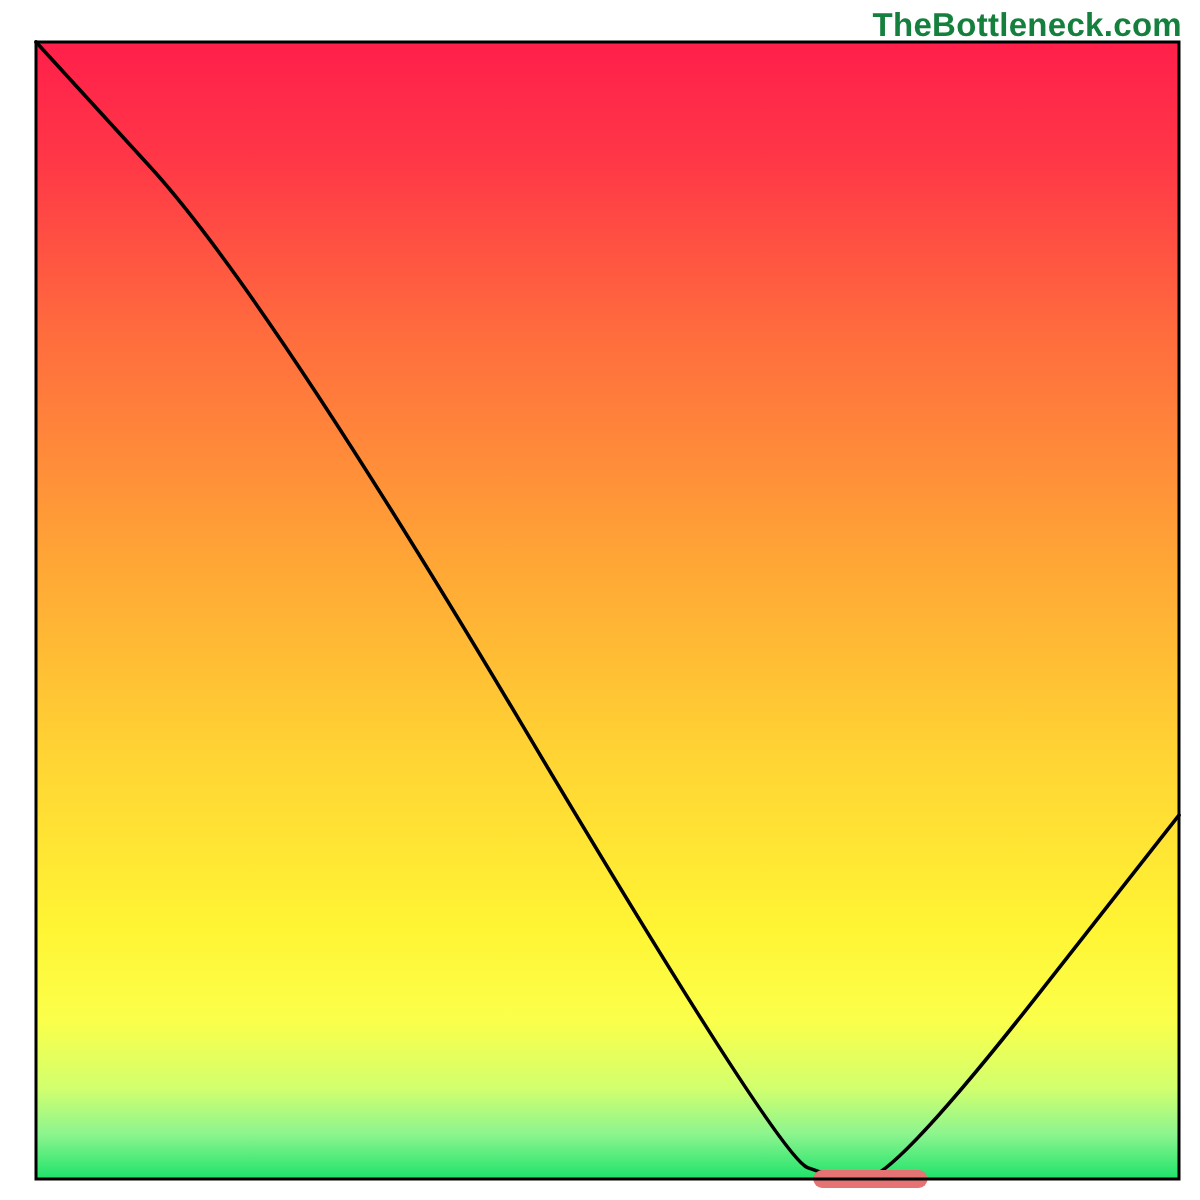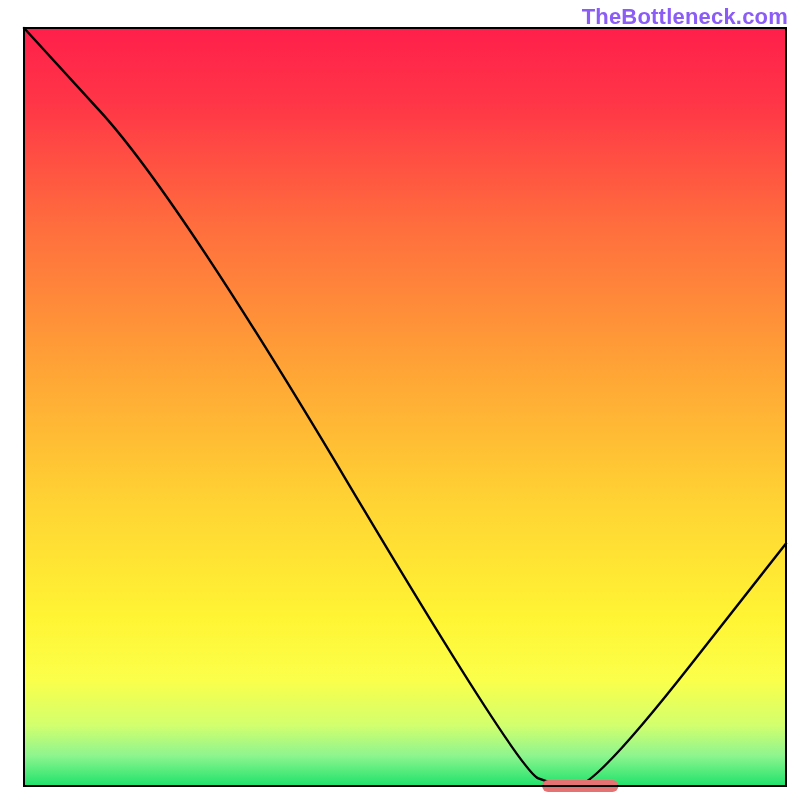--- a/index.html
+++ b/index.html
@@ -15,21 +15,21 @@
     position: relative;
     width: 800px;
     height: 800px;
   }
   .watermark {
     position: absolute;
     top: 4px;
     right: 12px;
     font-size: 22px;
     font-weight: 600;
-    color: #8b5cf6;
+    color: #15803d;
     letter-spacing: 0.2px;
     z-index: 10;
   }
   svg.chart {
     position: absolute;
     left: 0;
     top: 0;
     width: 800px;
     height: 800px;
     display: block;

